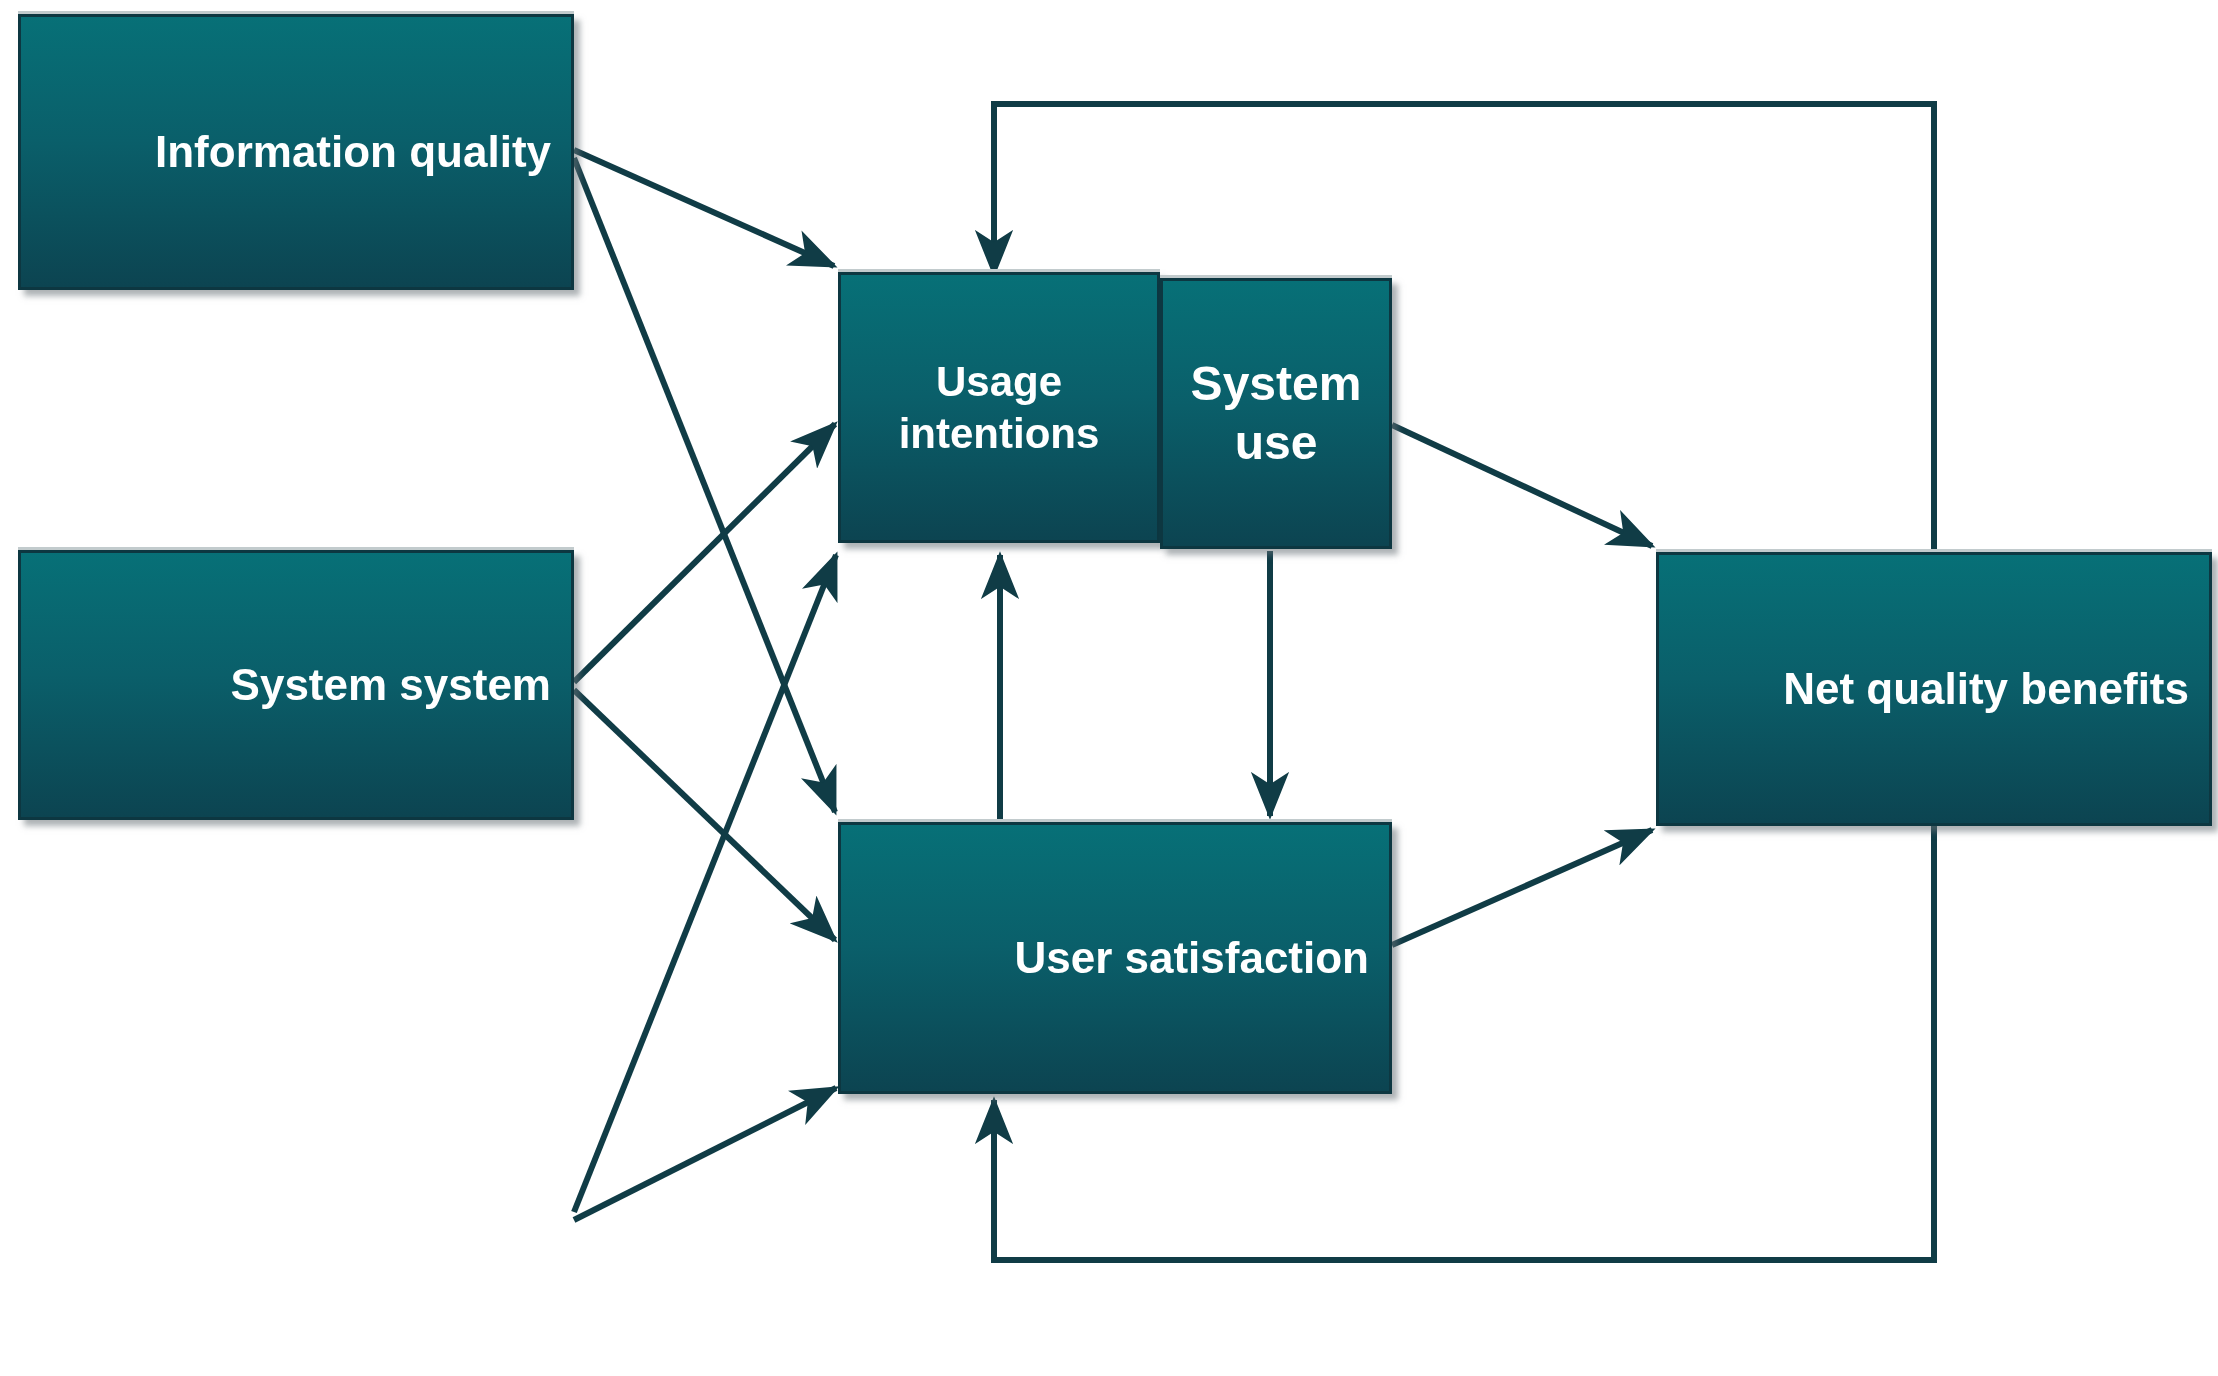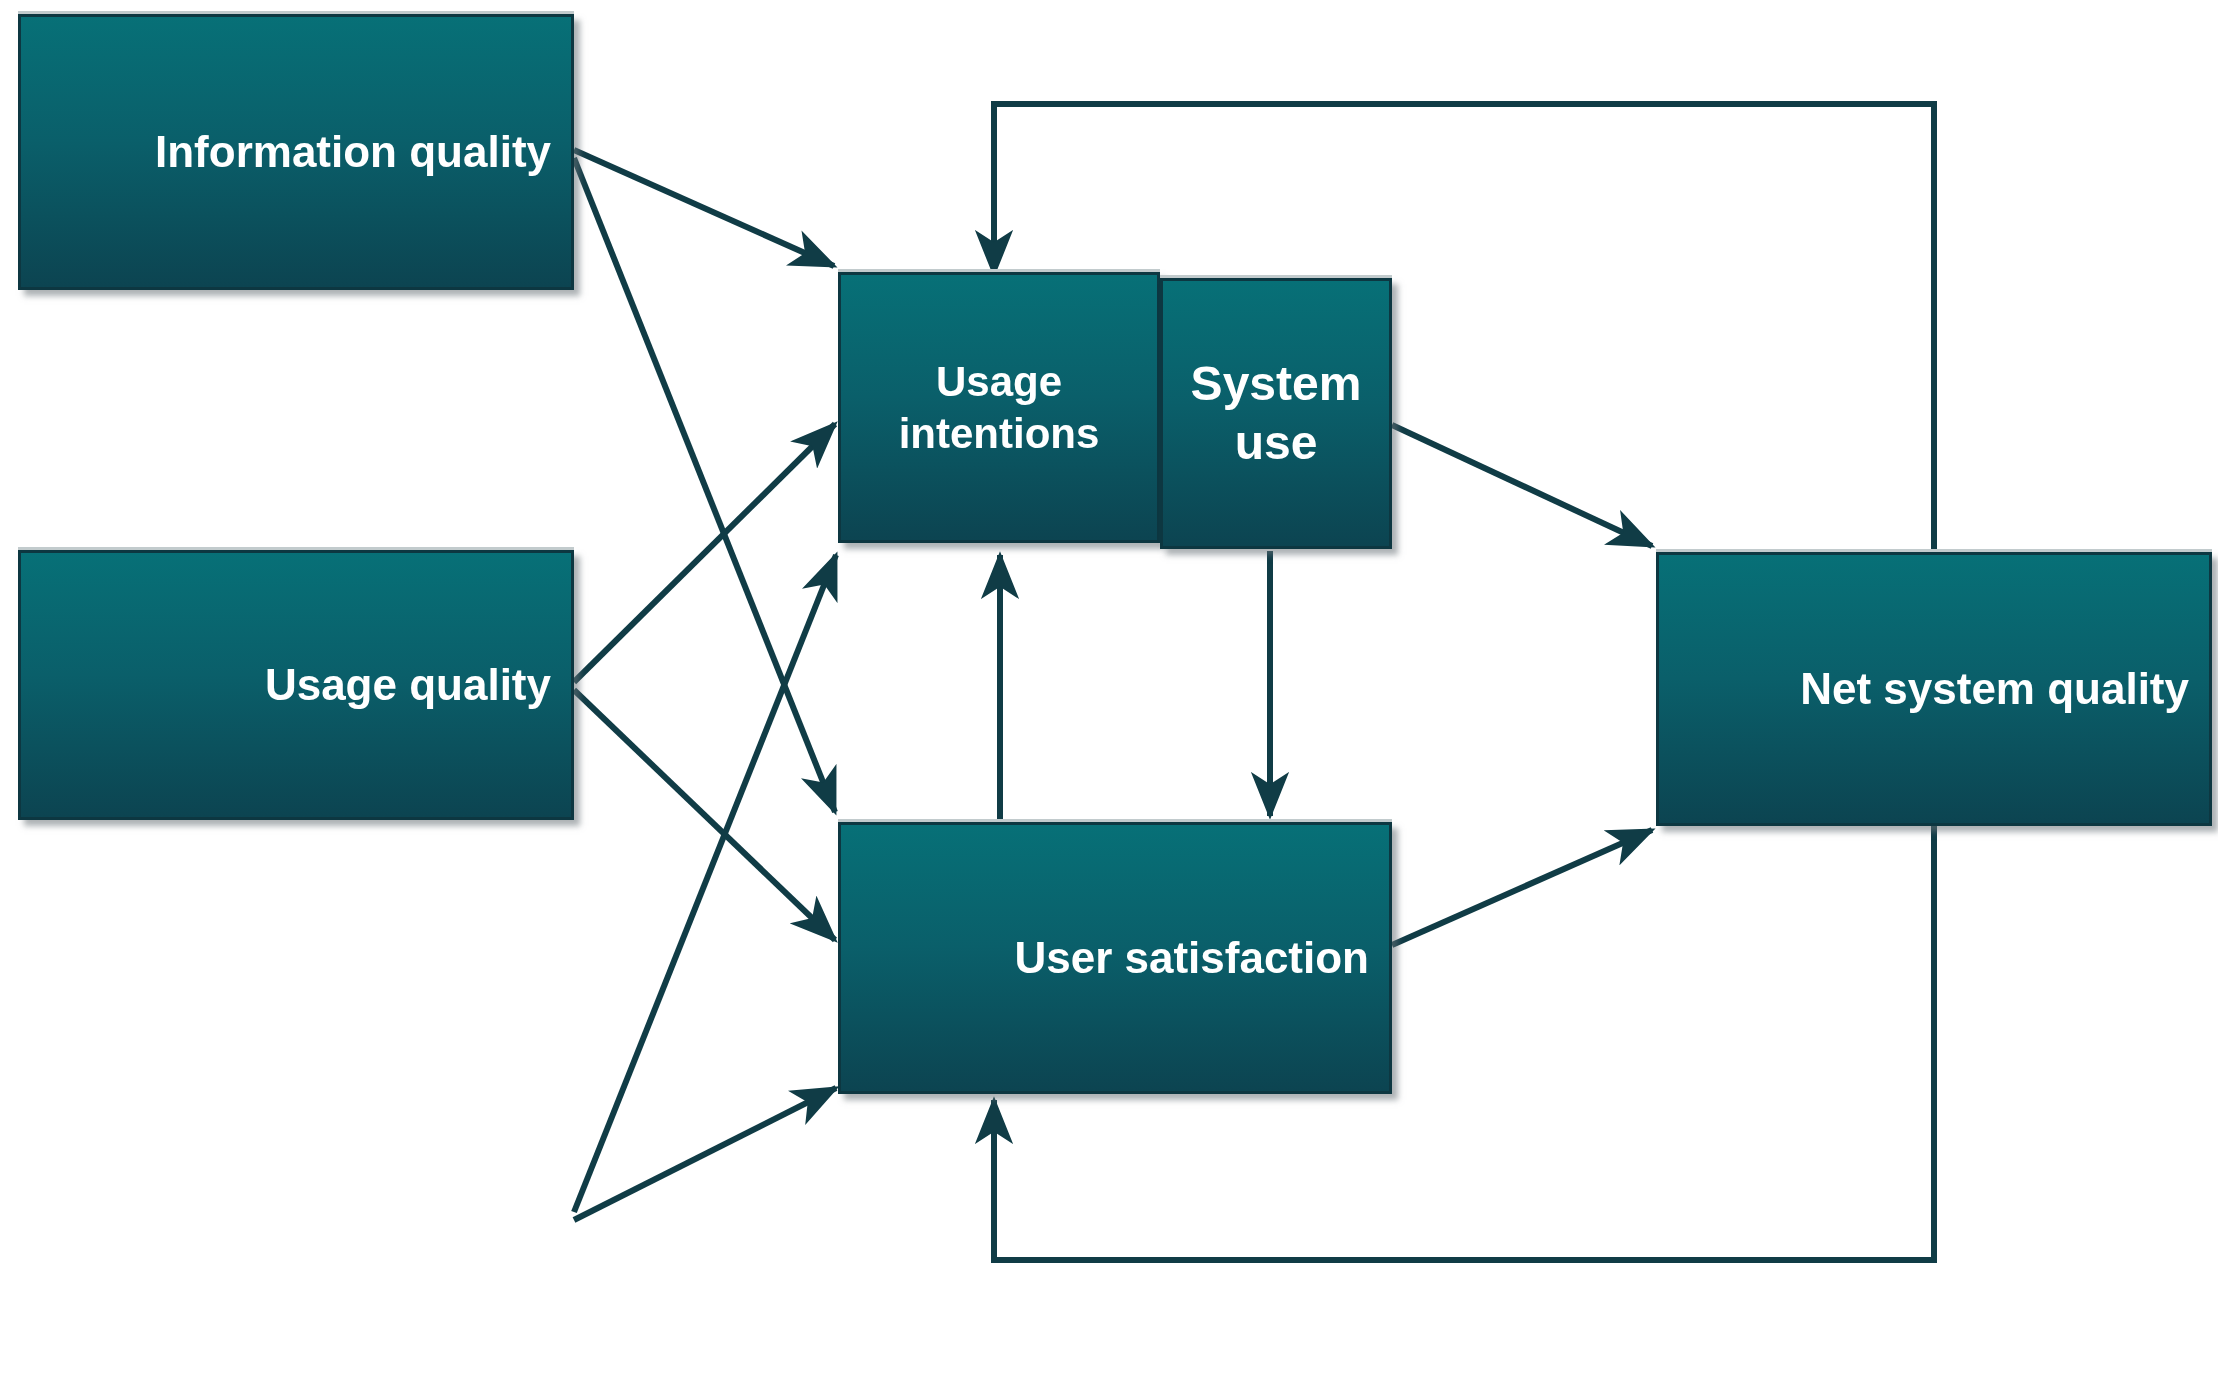--- a/index.html
+++ b/index.html
@@ -79,33 +79,33 @@
     <path class="edge" d="M1392 945 L1652 830" marker-end="url(#ah)"></path>
     <path class="edge" d="M1934 552 L1934 104 L994 104 L994 274" marker-end="url(#ah)"></path>
     <path class="edge" d="M1934 826 L1934 1260 L994 1260 L994 1100" marker-end="url(#ah)"></path>
   </svg>
 
   <div class="node node-info">
     <span>Information quality</span>
   </div>
 
   <div class="node node-sysq">
-    <span>Usage quality</span>
+    <span>System system</span>
   </div>
 
 
   <div class="node node-ui">
     <span>Usage intentions</span>
   </div>
 
   <div class="node node-su">
     <span>System use</span>
   </div>
 
   <div class="node node-us">
     <span>User satisfaction</span>
   </div>
 
   <div class="node node-nsb">
-    <span>Net system quality</span>
+    <span>Net quality benefits</span>
   </div>
 
 </div>
 
 </body></html>

